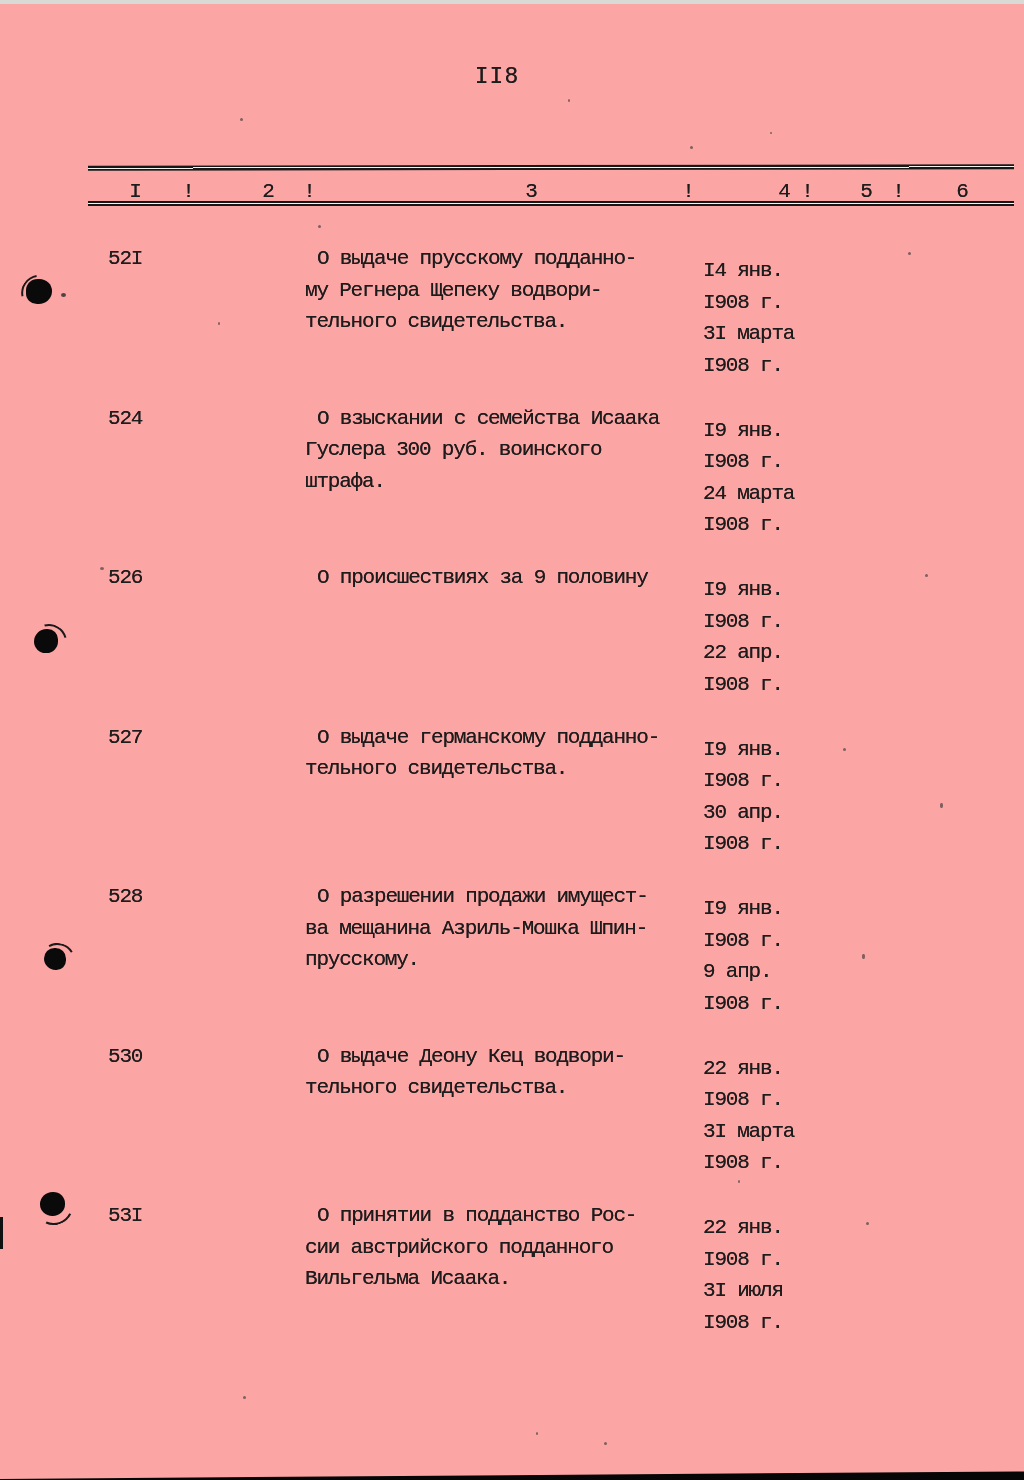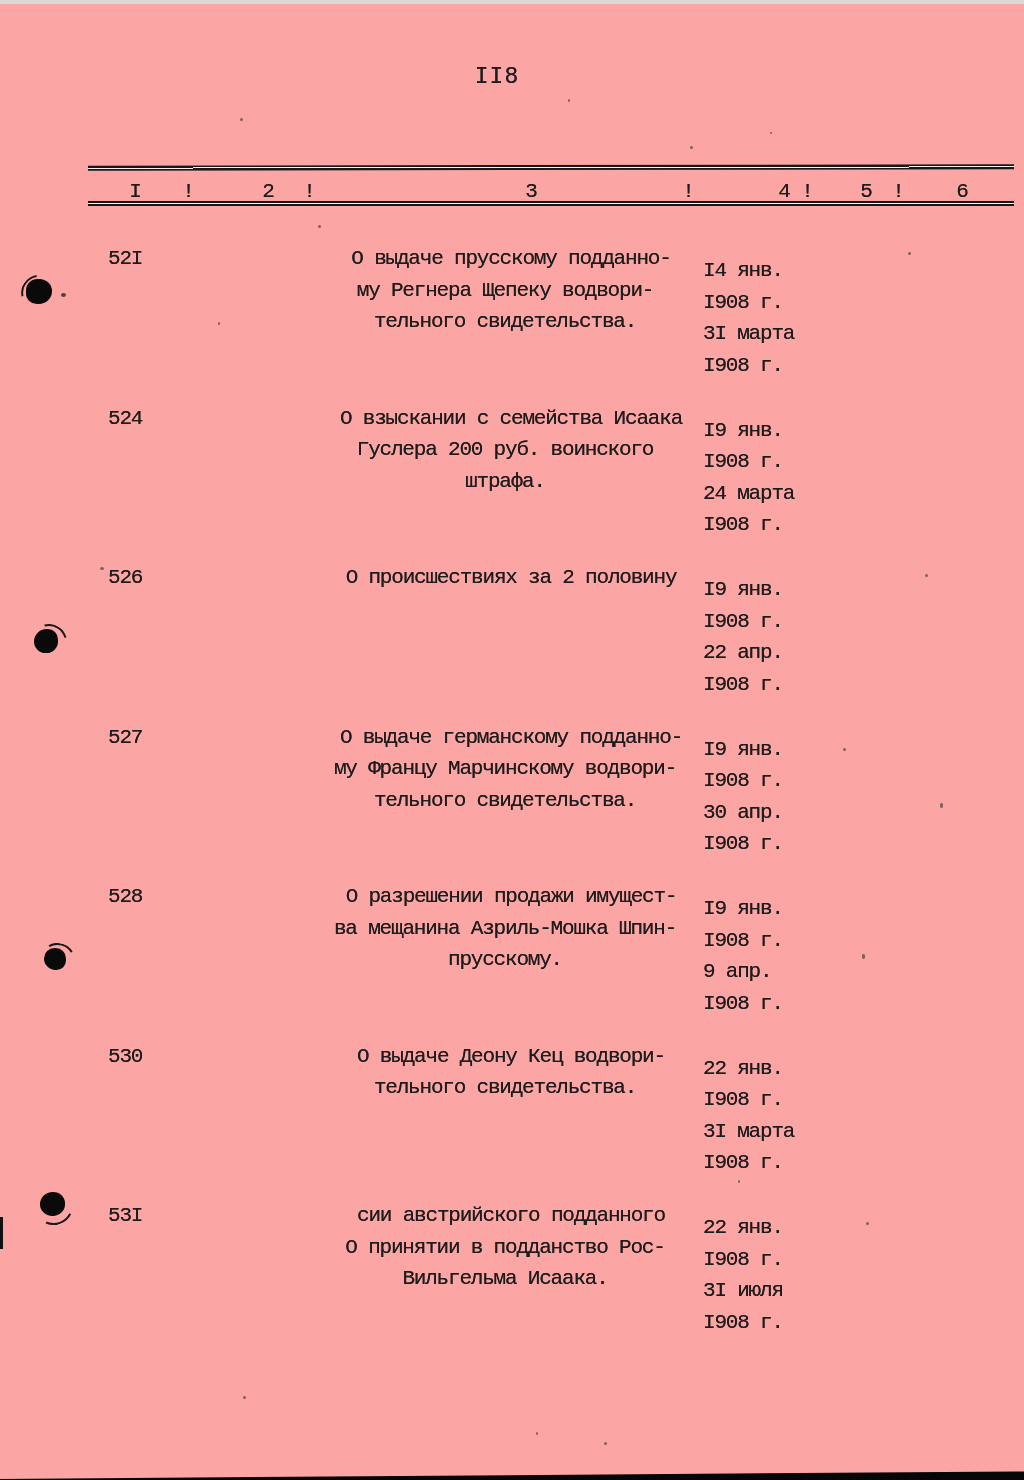--- a/index.html
+++ b/index.html
@@ -31,21 +31,21 @@
   }
   .rule-top{top:161px;transform:rotate(-0.08deg);}
   .rule-bottom{top:197px;}
   .header-cell{
     position:absolute;top:172px;
     transform:translateX(-50%);
   }
   .entries{position:absolute;top:239px;left:0;width:832px;}
   .entry{position:relative;min-height:126px;margin-bottom:33.5px;}
   .entry-number{position:absolute;left:108px;top:0;}
-  .entry-desc{position:absolute;left:305px;top:0;width:400px;text-align:center;}
+  .entry-desc{position:absolute;left:305px;top:0;width:400px;}
   .entry-desc .line:first-child{padding-left:12px;}
   .entry-dates{position:absolute;left:703px;top:12px;width:160px;}
   
   .blot{position:absolute;background:#0a0a0a;}
   .blot-ring{position:absolute;border:2.5px solid transparent;border-radius:50%;}
   
   .scan-band{
     position:absolute;left:-14px;top:1475px;width:1070px;height:24px;
     background:#060606;transform:rotate(-0.42deg);transform-origin:left center;
   }
@@ -85,47 +85,46 @@
           <div class="line typ">I4 янв.</div>
           <div class="line typ">I908 г.</div>
           <div class="line typ">3I марта</div>
           <div class="line typ">I908 г.</div>
         </div>
       </div>
       <div class="entry">
         <span class="entry-number typ">524</span>
         <div class="entry-desc">
           <div class="line typ">О взыскании с семейства Исаака</div>
-          <div class="line typ">Гуслера 200 руб. воинского</div>
+          <div class="line typ">Гуслера 300 руб. воинского</div>
           <div class="line typ">штрафа.</div>
         </div>
         <div class="entry-dates">
           <div class="line typ">I9 янв.</div>
           <div class="line typ">I908 г.</div>
           <div class="line typ">24 марта</div>
           <div class="line typ">I908 г.</div>
         </div>
       </div>
       <div class="entry">
         <span class="entry-number typ">526</span>
         <div class="entry-desc">
-          <div class="line typ">О происшествиях за 2 половину</div>
+          <div class="line typ">О происшествиях за 9 половину</div>
         </div>
         <div class="entry-dates">
           <div class="line typ">I9 янв.</div>
           <div class="line typ">I908 г.</div>
           <div class="line typ">22 апр.</div>
           <div class="line typ">I908 г.</div>
         </div>
       </div>
       <div class="entry">
         <span class="entry-number typ">527</span>
         <div class="entry-desc">
           <div class="line typ">О выдаче германскому подданно-</div>
-          <div class="line typ">му Францу Марчинскому водвори-</div>
           <div class="line typ">тельного свидетельства.</div>
         </div>
         <div class="entry-dates">
           <div class="line typ">I9 янв.</div>
           <div class="line typ">I908 г.</div>
           <div class="line typ">30 апр.</div>
           <div class="line typ">I908 г.</div>
         </div>
       </div>
       <div class="entry">
@@ -151,22 +150,22 @@
         <div class="entry-dates">
           <div class="line typ">22 янв.</div>
           <div class="line typ">I908 г.</div>
           <div class="line typ">3I марта</div>
           <div class="line typ">I908 г.</div>
         </div>
       </div>
       <div class="entry">
         <span class="entry-number typ">53I</span>
         <div class="entry-desc">
+          <div class="line typ">О принятии в подданство Рос-</div>
           <div class="line typ">сии австрийского подданного</div>
-          <div class="line typ">О принятии в подданство Рос-</div>
           <div class="line typ">Вильгельма Исаака.</div>
         </div>
         <div class="entry-dates">
           <div class="line typ">22 янв.</div>
           <div class="line typ">I908 г.</div>
           <div class="line typ">3I июля</div>
           <div class="line typ">I908 г.</div>
         </div>
       </div>
     </div>

